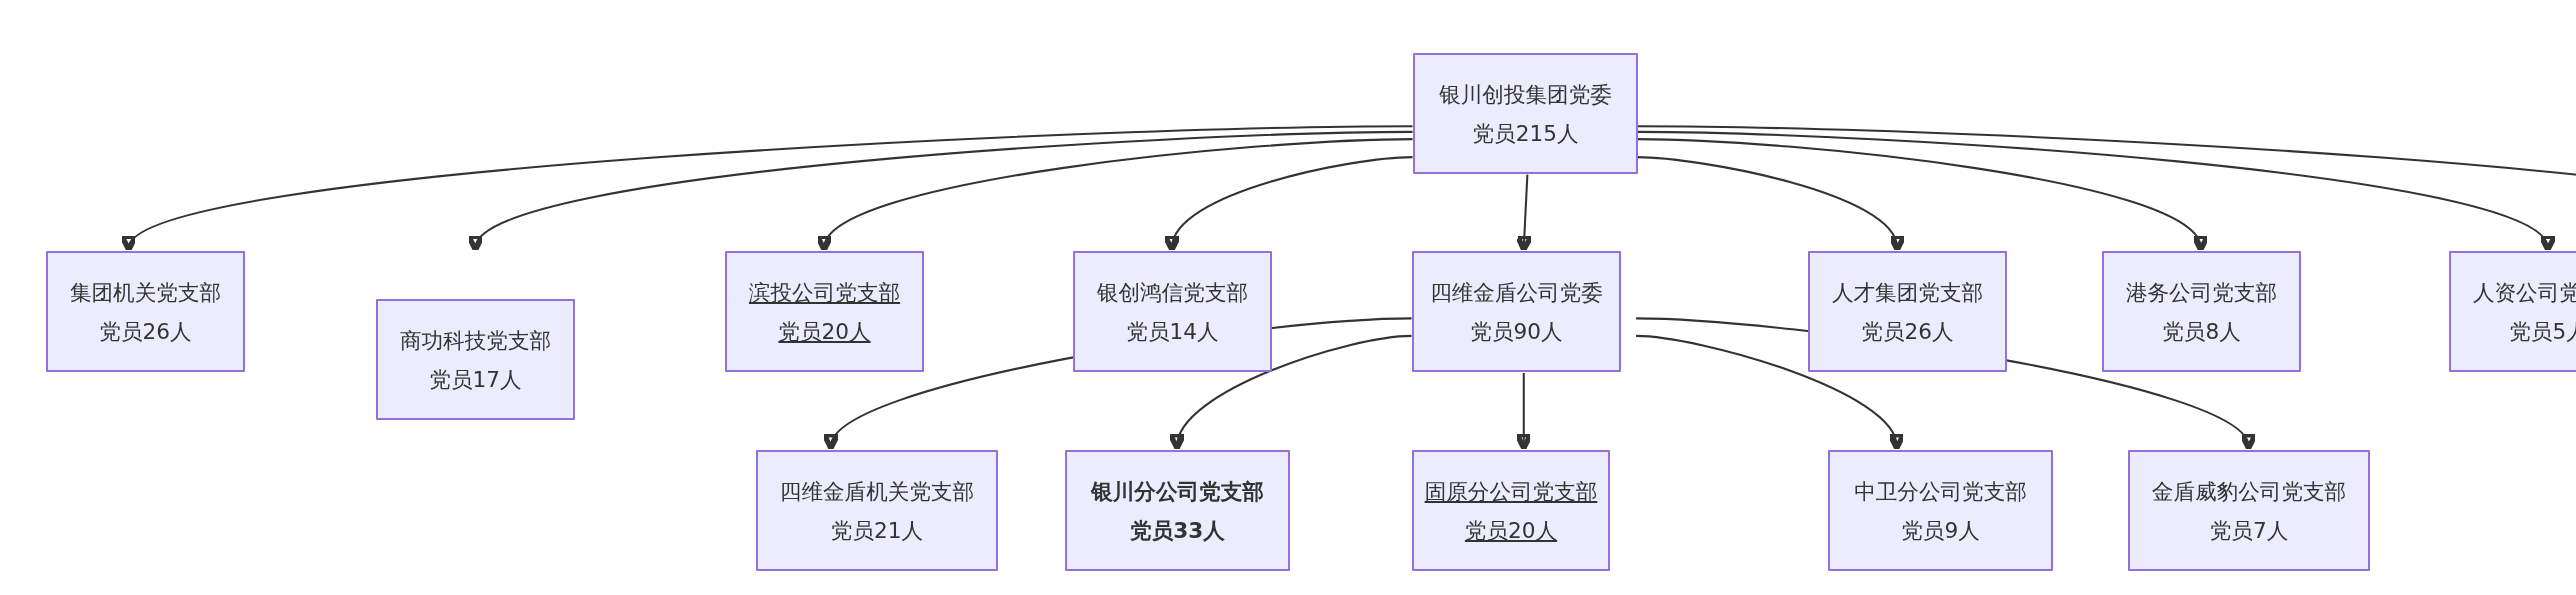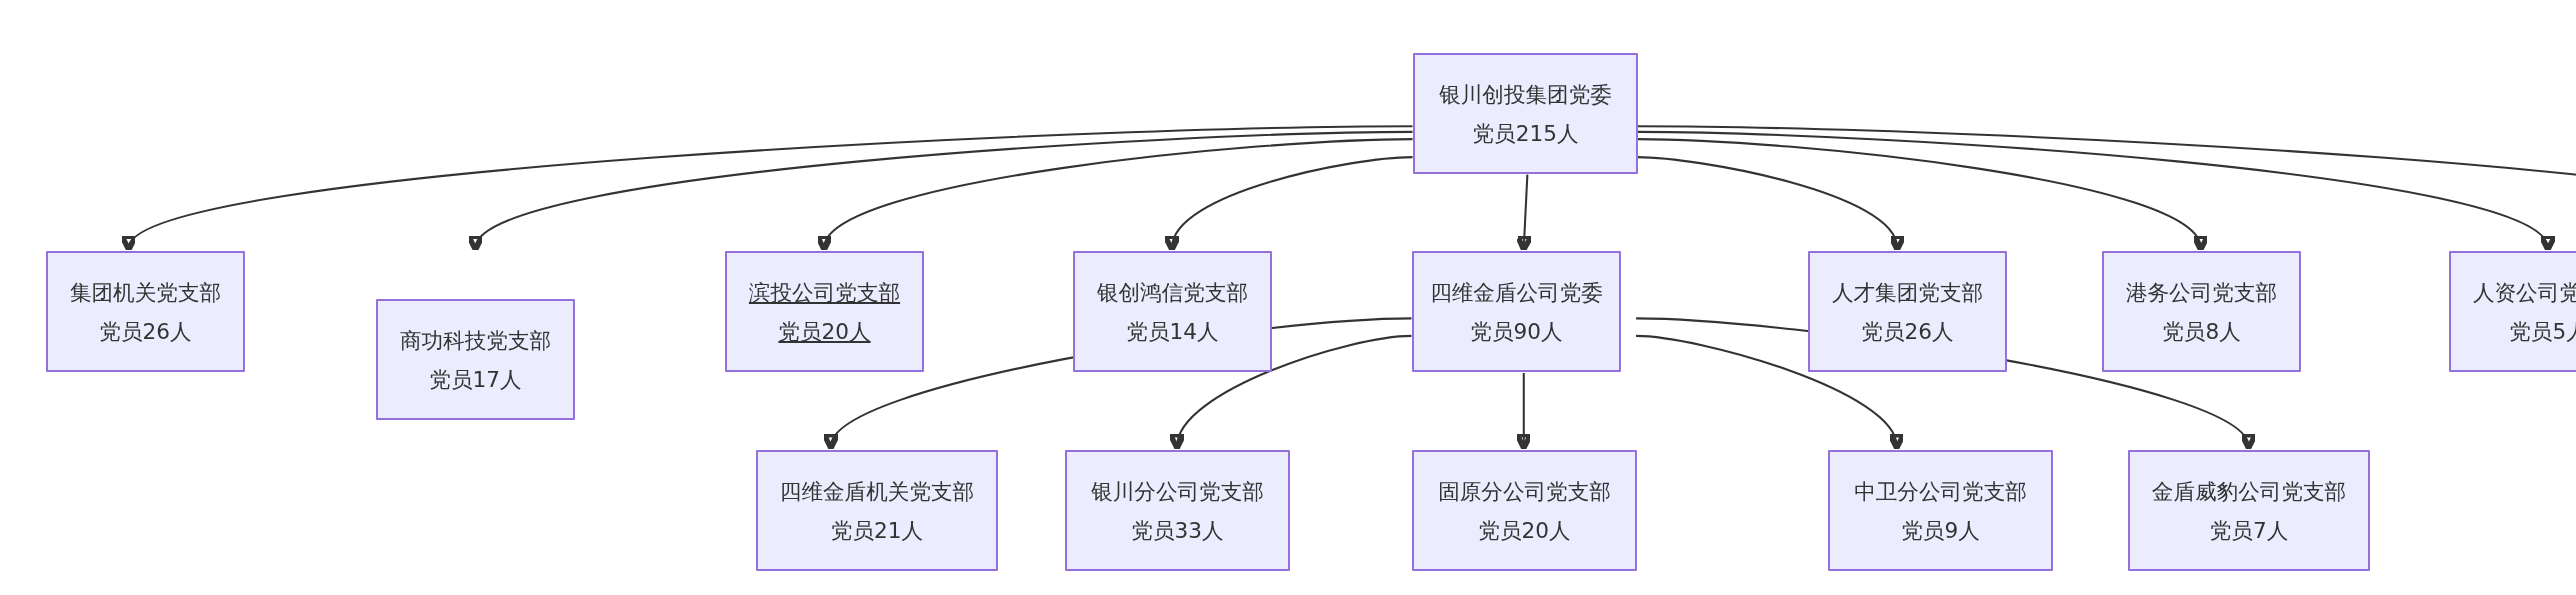--- a/index.html
+++ b/index.html
@@ -91,25 +91,25 @@
   </div>
   <div class="node" style="left:2449px;top:251px;width:199px;">
     <span>人资公司党支部</span>
     <span>党员5人</span>
   </div>
 
   <div class="node" style="left:710px;top:450px;width:242px;margin-left:46px;">
     <span>四维金盾机关党支部</span>
     <span>党员21人</span>
   </div>
-  <div class="node" style="left:1065px;top:450px;width:225px;">
+  <div class="node" style="left:1065px;top:450px;width:225px;font-weight:bold;">
     <span>银川分公司党支部</span>
     <span>党员33人</span>
   </div>
-  <div class="node" style="left:1412px;top:450px;width:225px;">
+  <div class="node" style="left:1412px;top:450px;width:198px;text-decoration:underline;">
     <span>固原分公司党支部</span>
     <span>党员20人</span>
   </div>
   <div class="node" style="left:1785px;top:450px;width:225px;margin-left:43px;">
     <span>中卫分公司党支部</span>
     <span>党员9人</span>
   </div>
   <div class="node" style="left:2128px;top:450px;width:242px;">
     <span>金盾威豹公司党支部</span>
     <span>党员7人</span>

